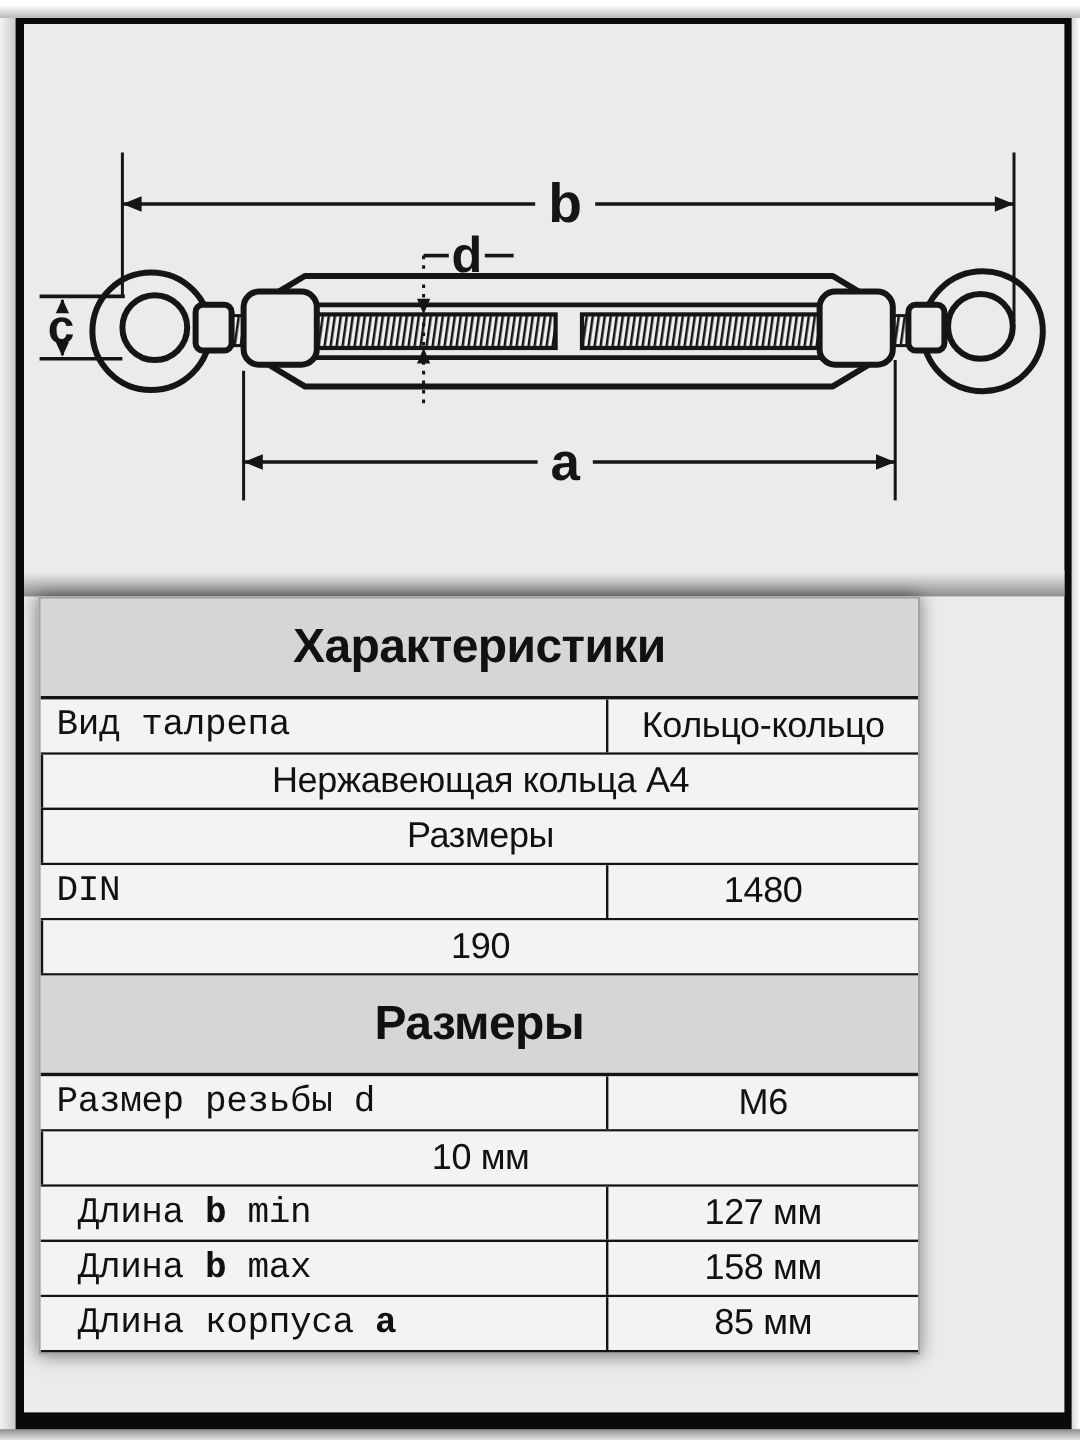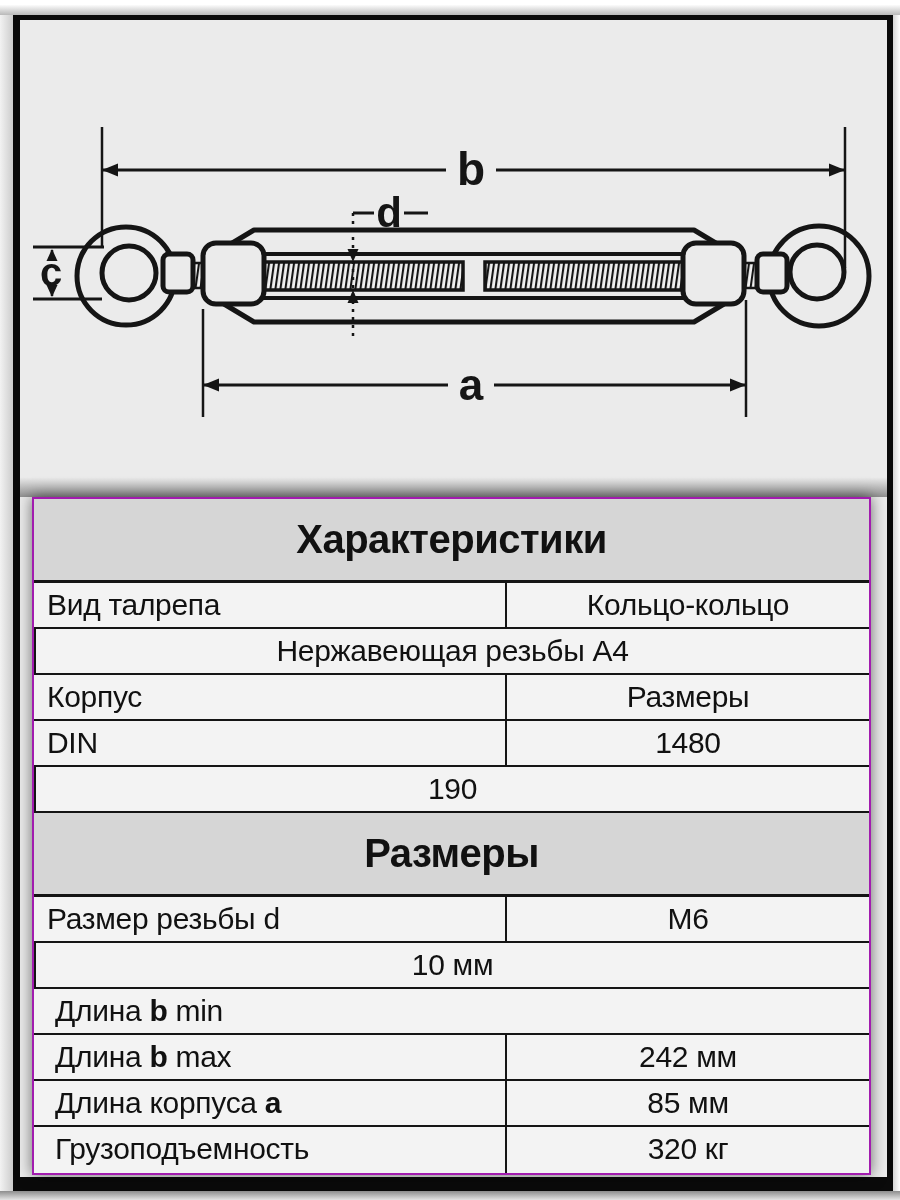--- a/index.html
+++ b/index.html
@@ -25,37 +25,37 @@
     background:#ebebeb;
   }
   svg.diagram { position:absolute; left:0; top:0; display:block; }
 
   .shadow-band {
     position:absolute; left:0; top:455px; width:867px; height:22px;
     background:linear-gradient(to bottom,#ebebeb 10%,#8f8f8f);
   }
 
   .spec-table {
-    position:absolute; left:12px; top:477px; width:839px;
+    position:absolute; left:12px; top:477px; width:735px;
     background:#f3f3f3;
-    border:2px solid #a21caf;
+    border:2px solid #a3a3a3;
     box-shadow:0 0 14px rgba(0,0,0,.55);
   }
   .section-header {
     height:84px; background:#d6d6d6;
     border-bottom:3px solid #141414;
     font-size:40px; font-weight:700; letter-spacing:-.5px;
     line-height:81px; text-align:center;
   }
   .trow { display:flex; height:46px; border-bottom:2px solid #141414; background:#f3f3f3; }
   .trow.last { border-bottom:none; }
   .cell-label {
     width:471px; padding-left:13px;
     font-size:30px; letter-spacing:-.3px;
-    line-height:44px; white-space:pre; overflow:hidden;
+    line-height:44px; white-space:pre; overflow:hidden;font-family:Liberation Mono, monospace;
   }
   .cell-label .bold { font-weight:700; }
   .cell-value {
     flex:1; border-left:2px solid #141414;
     font-size:30px; letter-spacing:-.3px;
     line-height:44px; text-align:center; white-space:pre;
   }
 </style>
 </head>
 <body>
@@ -148,50 +148,46 @@
 
   <div class="shadow-band"></div>
 
   <div class="spec-table" id="spec-table">
       <div class="section-header">Характеристики</div>
       <div class="trow">
         <div class="cell-label"><span>Вид талрепа</span></div>
         <div class="cell-value">Кольцо-кольцо</div>
       </div>
       <div class="trow">
-        <div class="cell-value">Нержавеющая резьбы А4</div>
+        <div class="cell-value">Нержавеющая кольца А4</div>
       </div>
       <div class="trow">
-        <div class="cell-label"><span>Корпус</span></div>
         <div class="cell-value">Размеры</div>
       </div>
       <div class="trow">
         <div class="cell-label"><span>DIN</span></div>
         <div class="cell-value">1480</div>
       </div>
       <div class="trow">
         <div class="cell-value">190</div>
       </div>
       <div class="section-header">Размеры</div>
       <div class="trow">
         <div class="cell-label"><span>Размер резьбы d</span></div>
         <div class="cell-value">М6</div>
       </div>
       <div class="trow">
         <div class="cell-value">10 мм</div>
       </div>
       <div class="trow">
         <div class="cell-label"><span> Длина </span><span class="bold">b</span><span> min</span></div>
+        <div class="cell-value">127 мм</div>
       </div>
       <div class="trow">
         <div class="cell-label"><span> Длина </span><span class="bold">b</span><span> max</span></div>
-        <div class="cell-value">242 мм</div>
+        <div class="cell-value">158 мм</div>
       </div>
       <div class="trow">
         <div class="cell-label"><span> Длина корпуса </span><span class="bold">a</span></div>
         <div class="cell-value">85 мм</div>
       </div>
-      <div class="trow last">
-        <div class="cell-label"><span> Грузоподъемность</span></div>
-        <div class="cell-value">320 кг</div>
-      </div>
     </div>
 </div>
 
 </body></html>

